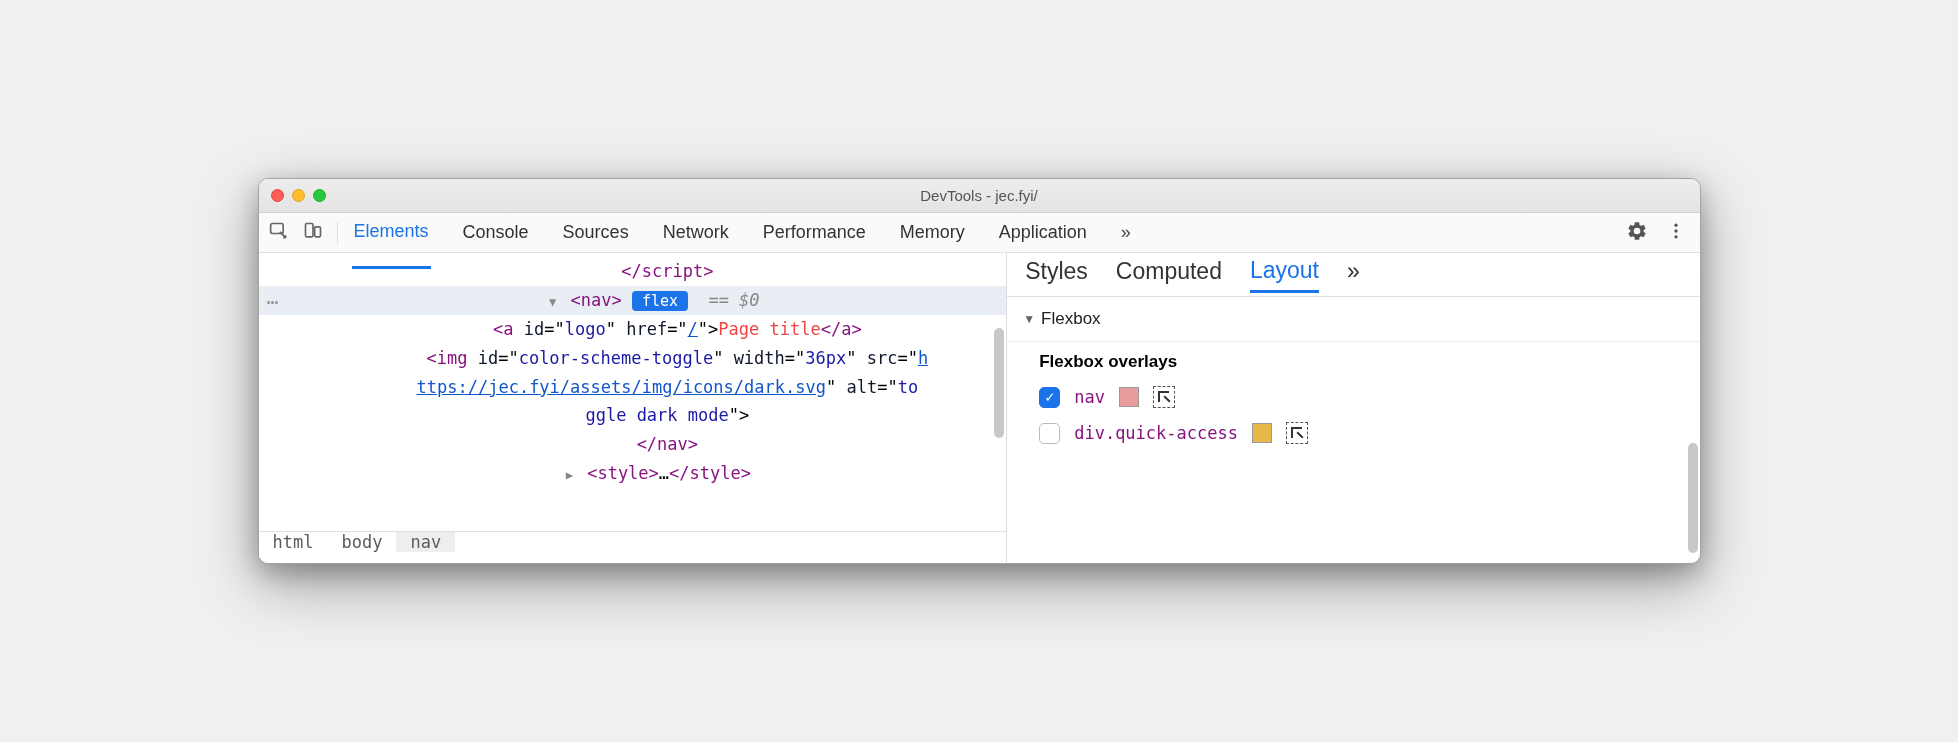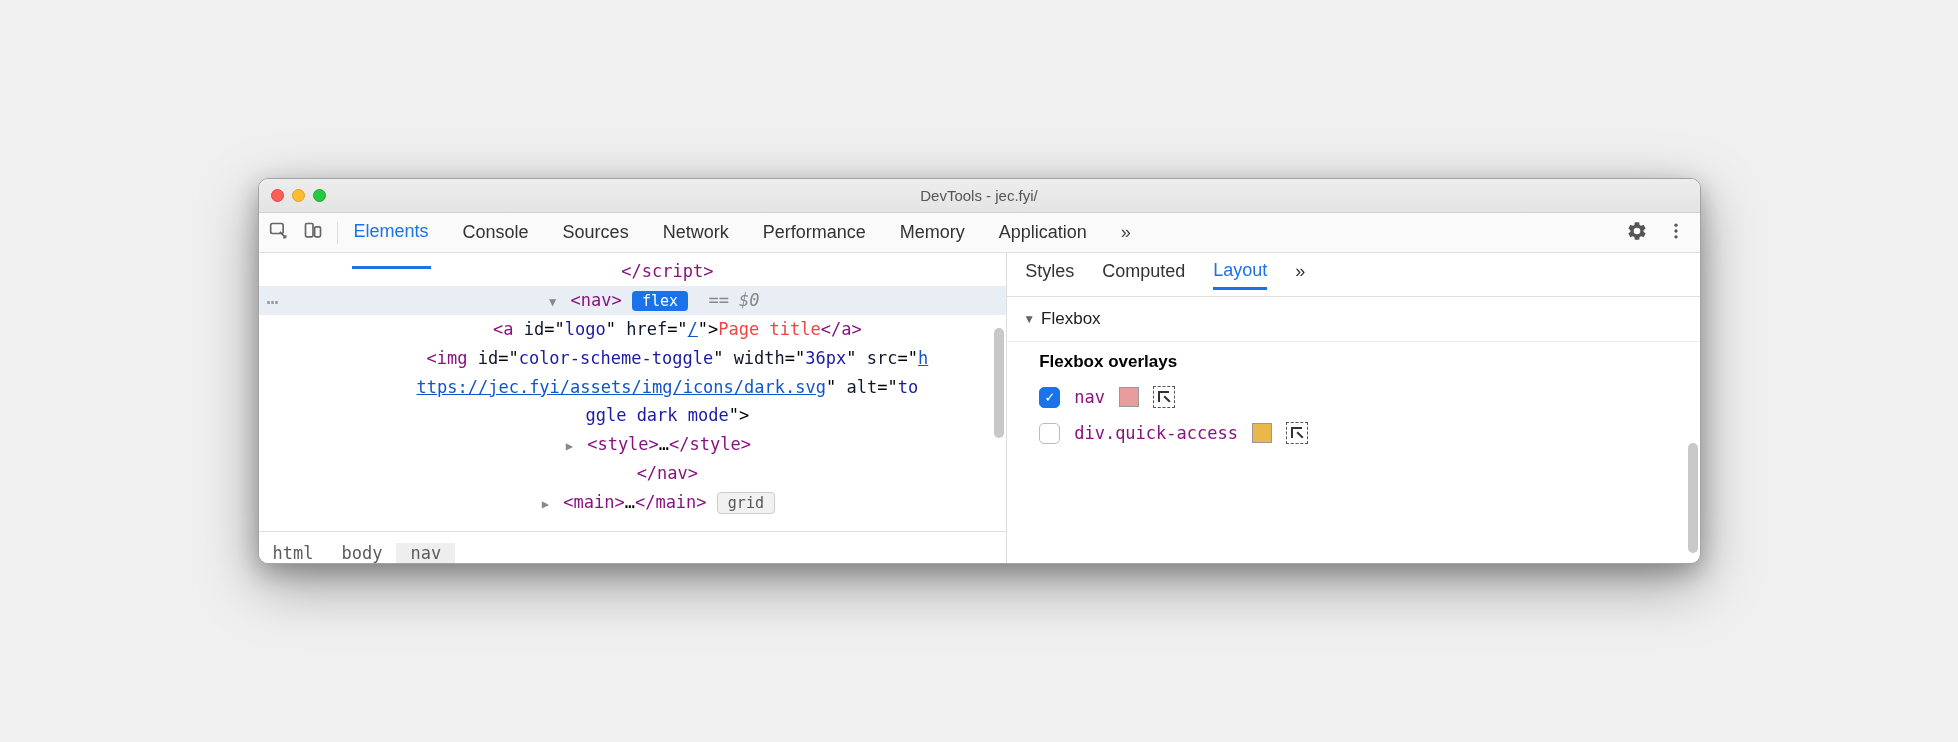--- a/index.html
+++ b/index.html
@@ -59,26 +59,26 @@
   .arrow { color:#888; font-size:12px; margin-right:4px; display:inline-block;}
   .tag-br { color:#881280;}
   .attr-name { color:#0f172a;}
   .attr-val { color:#1a1aa6;}
   .attr-link { color:#1155cc; text-decoration:underline;}
   .pill { background:#1a73e8; color:#fff; border-radius:4px; padding:1px 10px; font-size:15px;}
   .pill.grid { background:#f1f1f1; color:#555; border:1px solid #ccc;}
   .eq0 { color:#888; font-style:italic; margin-left:10px;}
   .text-content { color:#ef4444;}
   .continuation { padding-left:90px;}
-  .breadcrumbs { position:absolute; bottom:0; left:0; right:0; height:32px; border-top:1px solid #e0e0e0; display:flex; align-items:flex-end; background:#fff;}
+  .breadcrumbs { position:absolute; bottom:0; left:0; right:0; height:32px; border-top:1px solid #e0e0e0; display:flex; align-items:flex-start; background:#fff;}
   .crumb { padding:0 14px; font-size:17px; font-family:Menlo,monospace; color:#5b5b5b; cursor:pointer;}
   .crumb.active { background:#eee;}
   .scroll-hint { position:absolute; right:2px; top:75px; width:10px; height:110px; background:#c8c8c8; border-radius:5px;}
   .side { flex:1; display:flex; flex-direction:column; position:relative;}
-  .side-tabs { display:flex; gap:28px; align-items:center; height:44px; padding:0 18px; border-bottom:1px solid #e0e0e0; font-size:18px;}
+  .side-tabs { display:flex; gap:28px; align-items:center; height:44px; padding:0 18px; border-bottom:1px solid #e0e0e0; font-size:23px;}
   .side-tabs .stab { color:#333; cursor:pointer; padding-bottom:6px;}
   .side-tabs .stab.active { color:#1a73e8; border-bottom:3px solid #1a73e8;}
   .section-h { display:flex; align-items:center; gap:6px; font-size:17px; padding:12px 16px; color:#222; border-bottom:1px solid #eee;}
   .section-h .tri { font-size:12px; color:#666;}
   .overlays { padding:10px 20px 0 32px;}
   .overlays h4 { font-size:17px; font-weight:600; margin-bottom:14px;}
   .ov-row { display:flex; align-items:center; gap:14px; margin-bottom:14px; font-family:Menlo,monospace; font-size:17px;}
   .checkbox { width:21px; height:21px; border-radius:5px; border:1.5px solid #bbb; display:inline-flex; align-items:center; justify-content:center; cursor:pointer;}
   .checkbox.checked { background:#1a73e8; border-color:#1a73e8;}
   .checkbox.checked::after { content:"✓"; color:#fff; font-size:15px;}
@@ -173,30 +173,25 @@
           <span class="attr-name"> src</span><span>="</span><span class="attr-link">h</span>
         </div>
         <div class="row continuation">
           <span class="attr-link">ttps://jec.fyi/assets/img/icons/dark.svg</span><span>"</span>
           <span class="attr-name"> alt</span><span>="</span><span class="attr-val">to</span>
         </div>
         <div class="row continuation">
           <span class="attr-val">ggle dark mode</span><span>"&gt;</span>
         </div>
 
+        <div class="row"><span class="tag-br">&lt;/nav&gt;</span></div>
+
         <div class="row" style="padding-left:52px;">
           <span class="arrow">▶</span>
           <span class="tag-br">&lt;<span>style</span>&gt;</span><span>…</span><span class="tag-br">&lt;/<span>style</span>&gt;</span>
-        </div>
-
-        <div class="row"><span class="tag-br">&lt;/nav&gt;</span></div>
-        <div class="row" style="padding-left:52px;">
-          <span class="arrow">▶</span>
-          <span class="tag-br">&lt;<span>main</span>&gt;</span><span>…</span><span class="tag-br">&lt;/<span>main</span>&gt;</span>
-          <span class="pill grid">grid</span>
         </div>
       </div>
       <div class="scroll-hint"></div>
       <div class="breadcrumbs">
         <div class="crumb">html</div>
         <div class="crumb">body</div>
         <div class="crumb active">nav</div>
       </div>
     </div>
 

